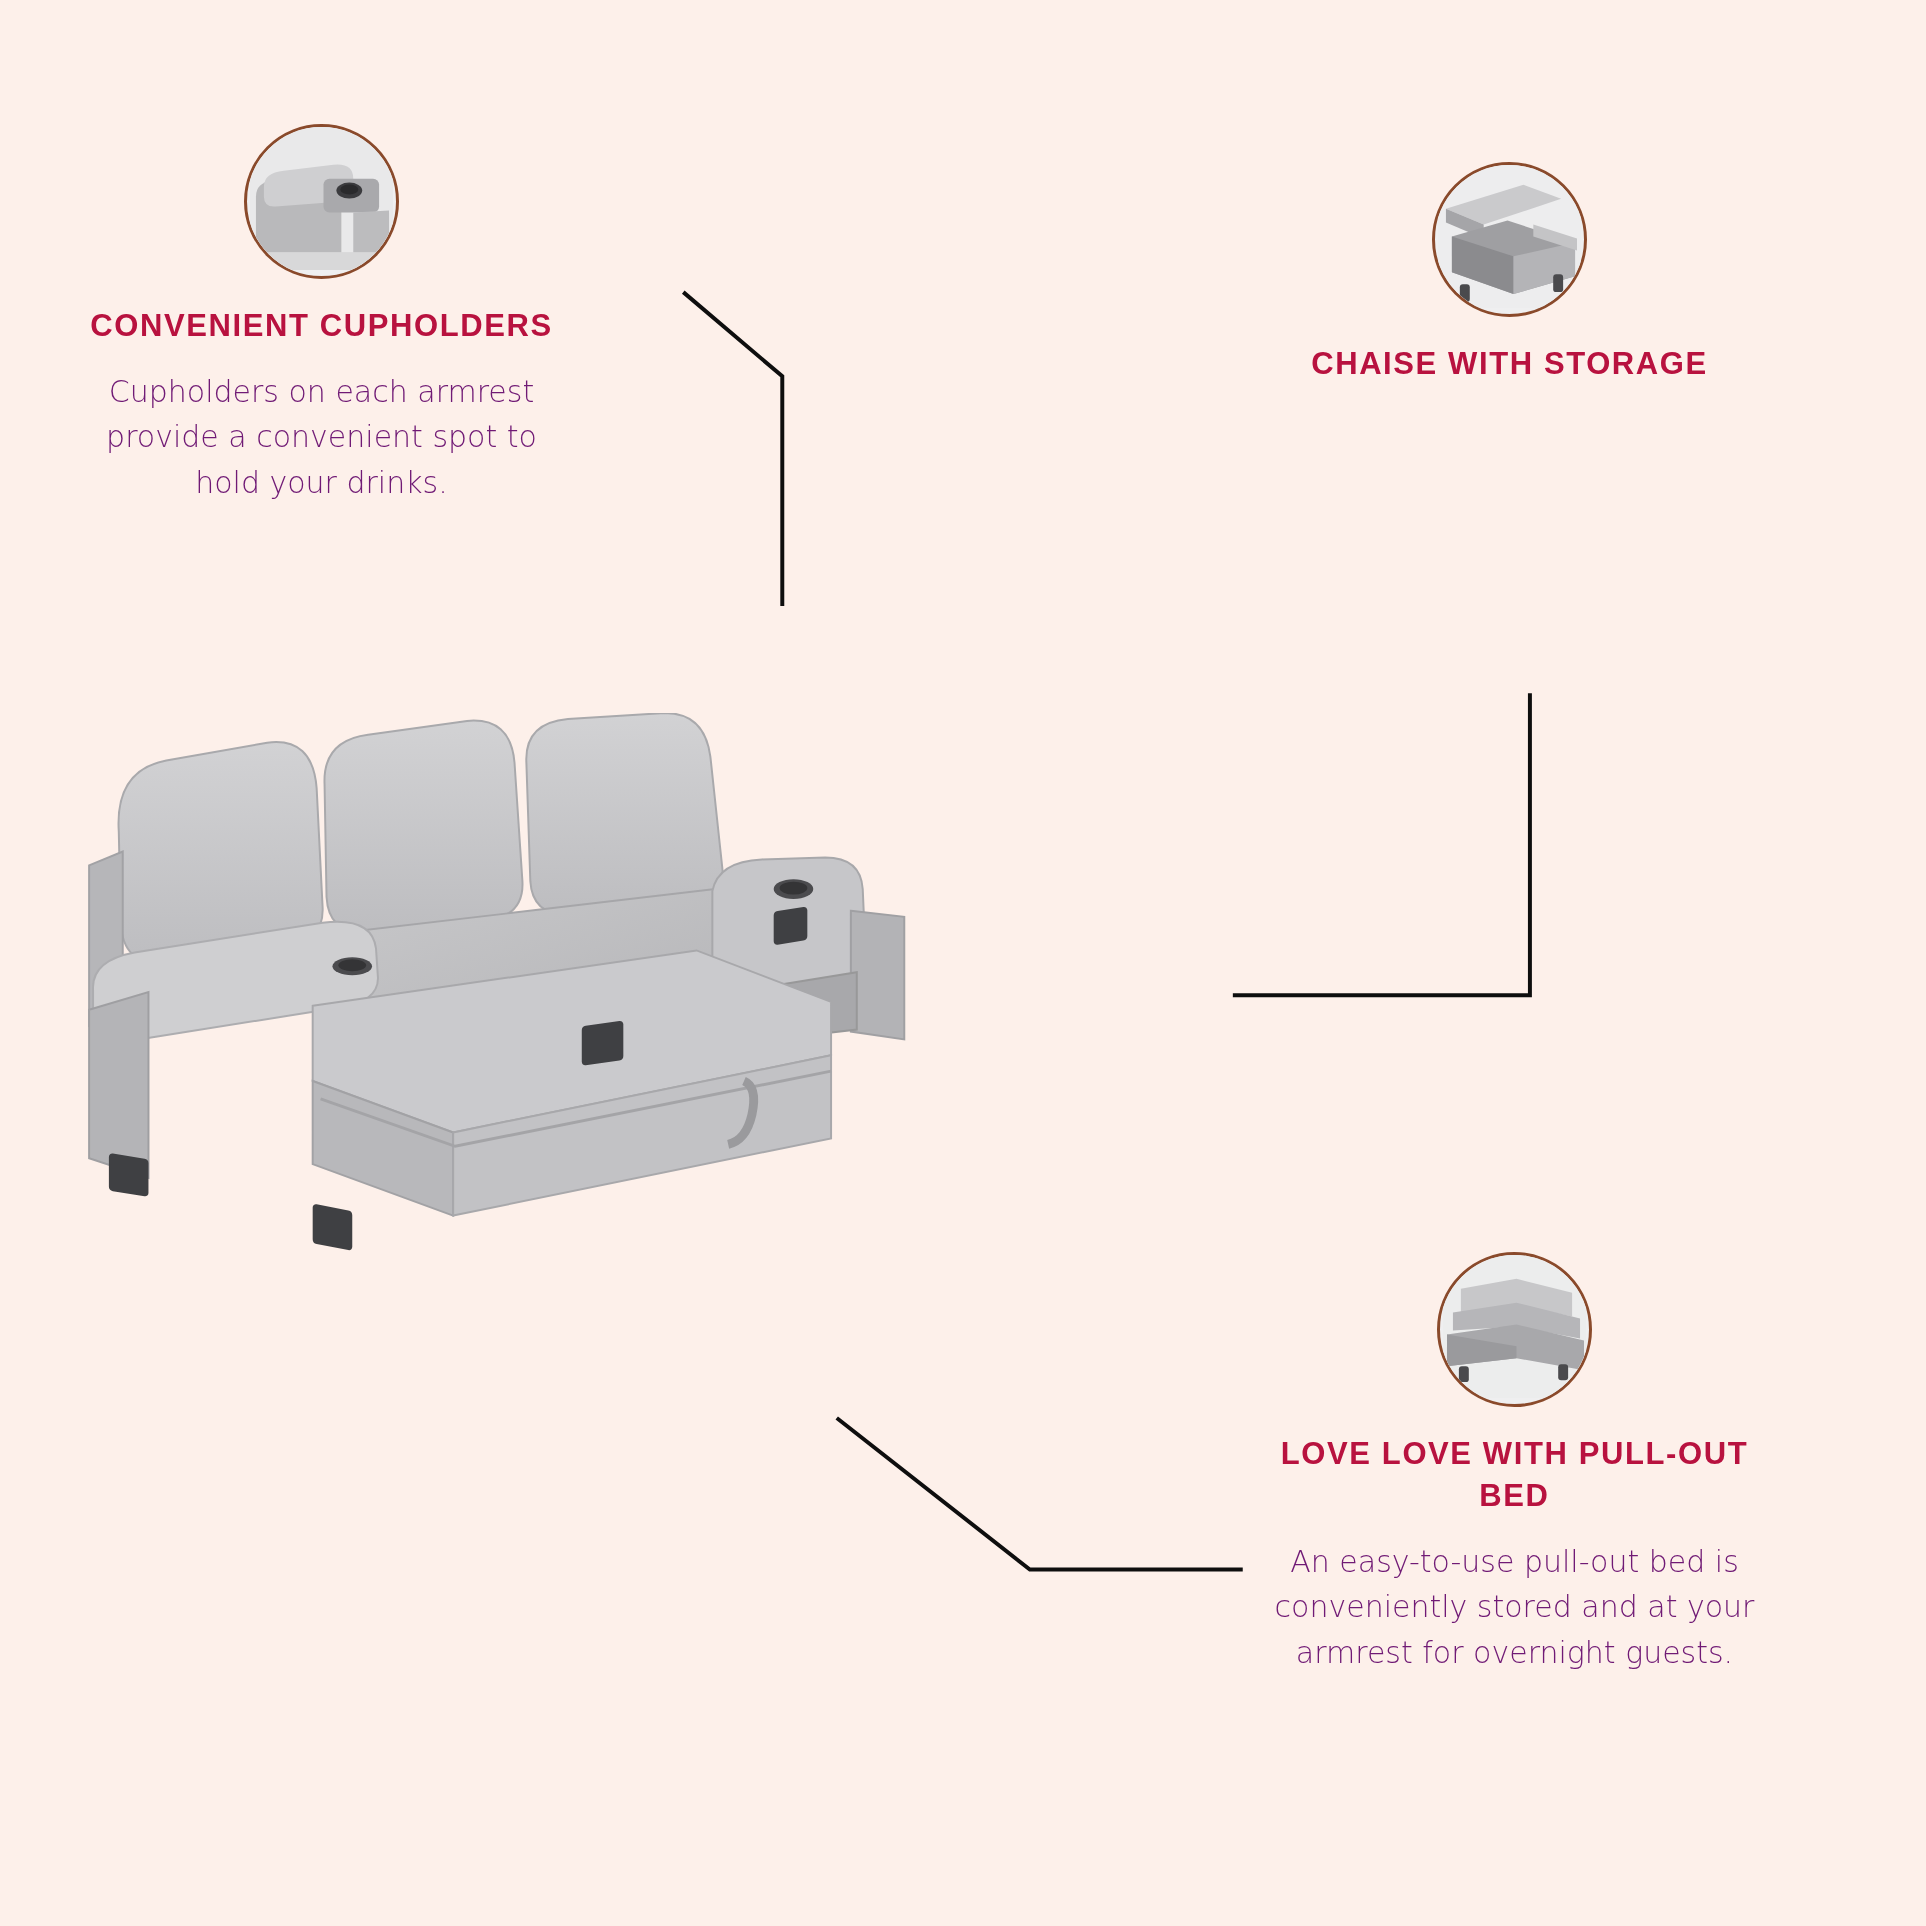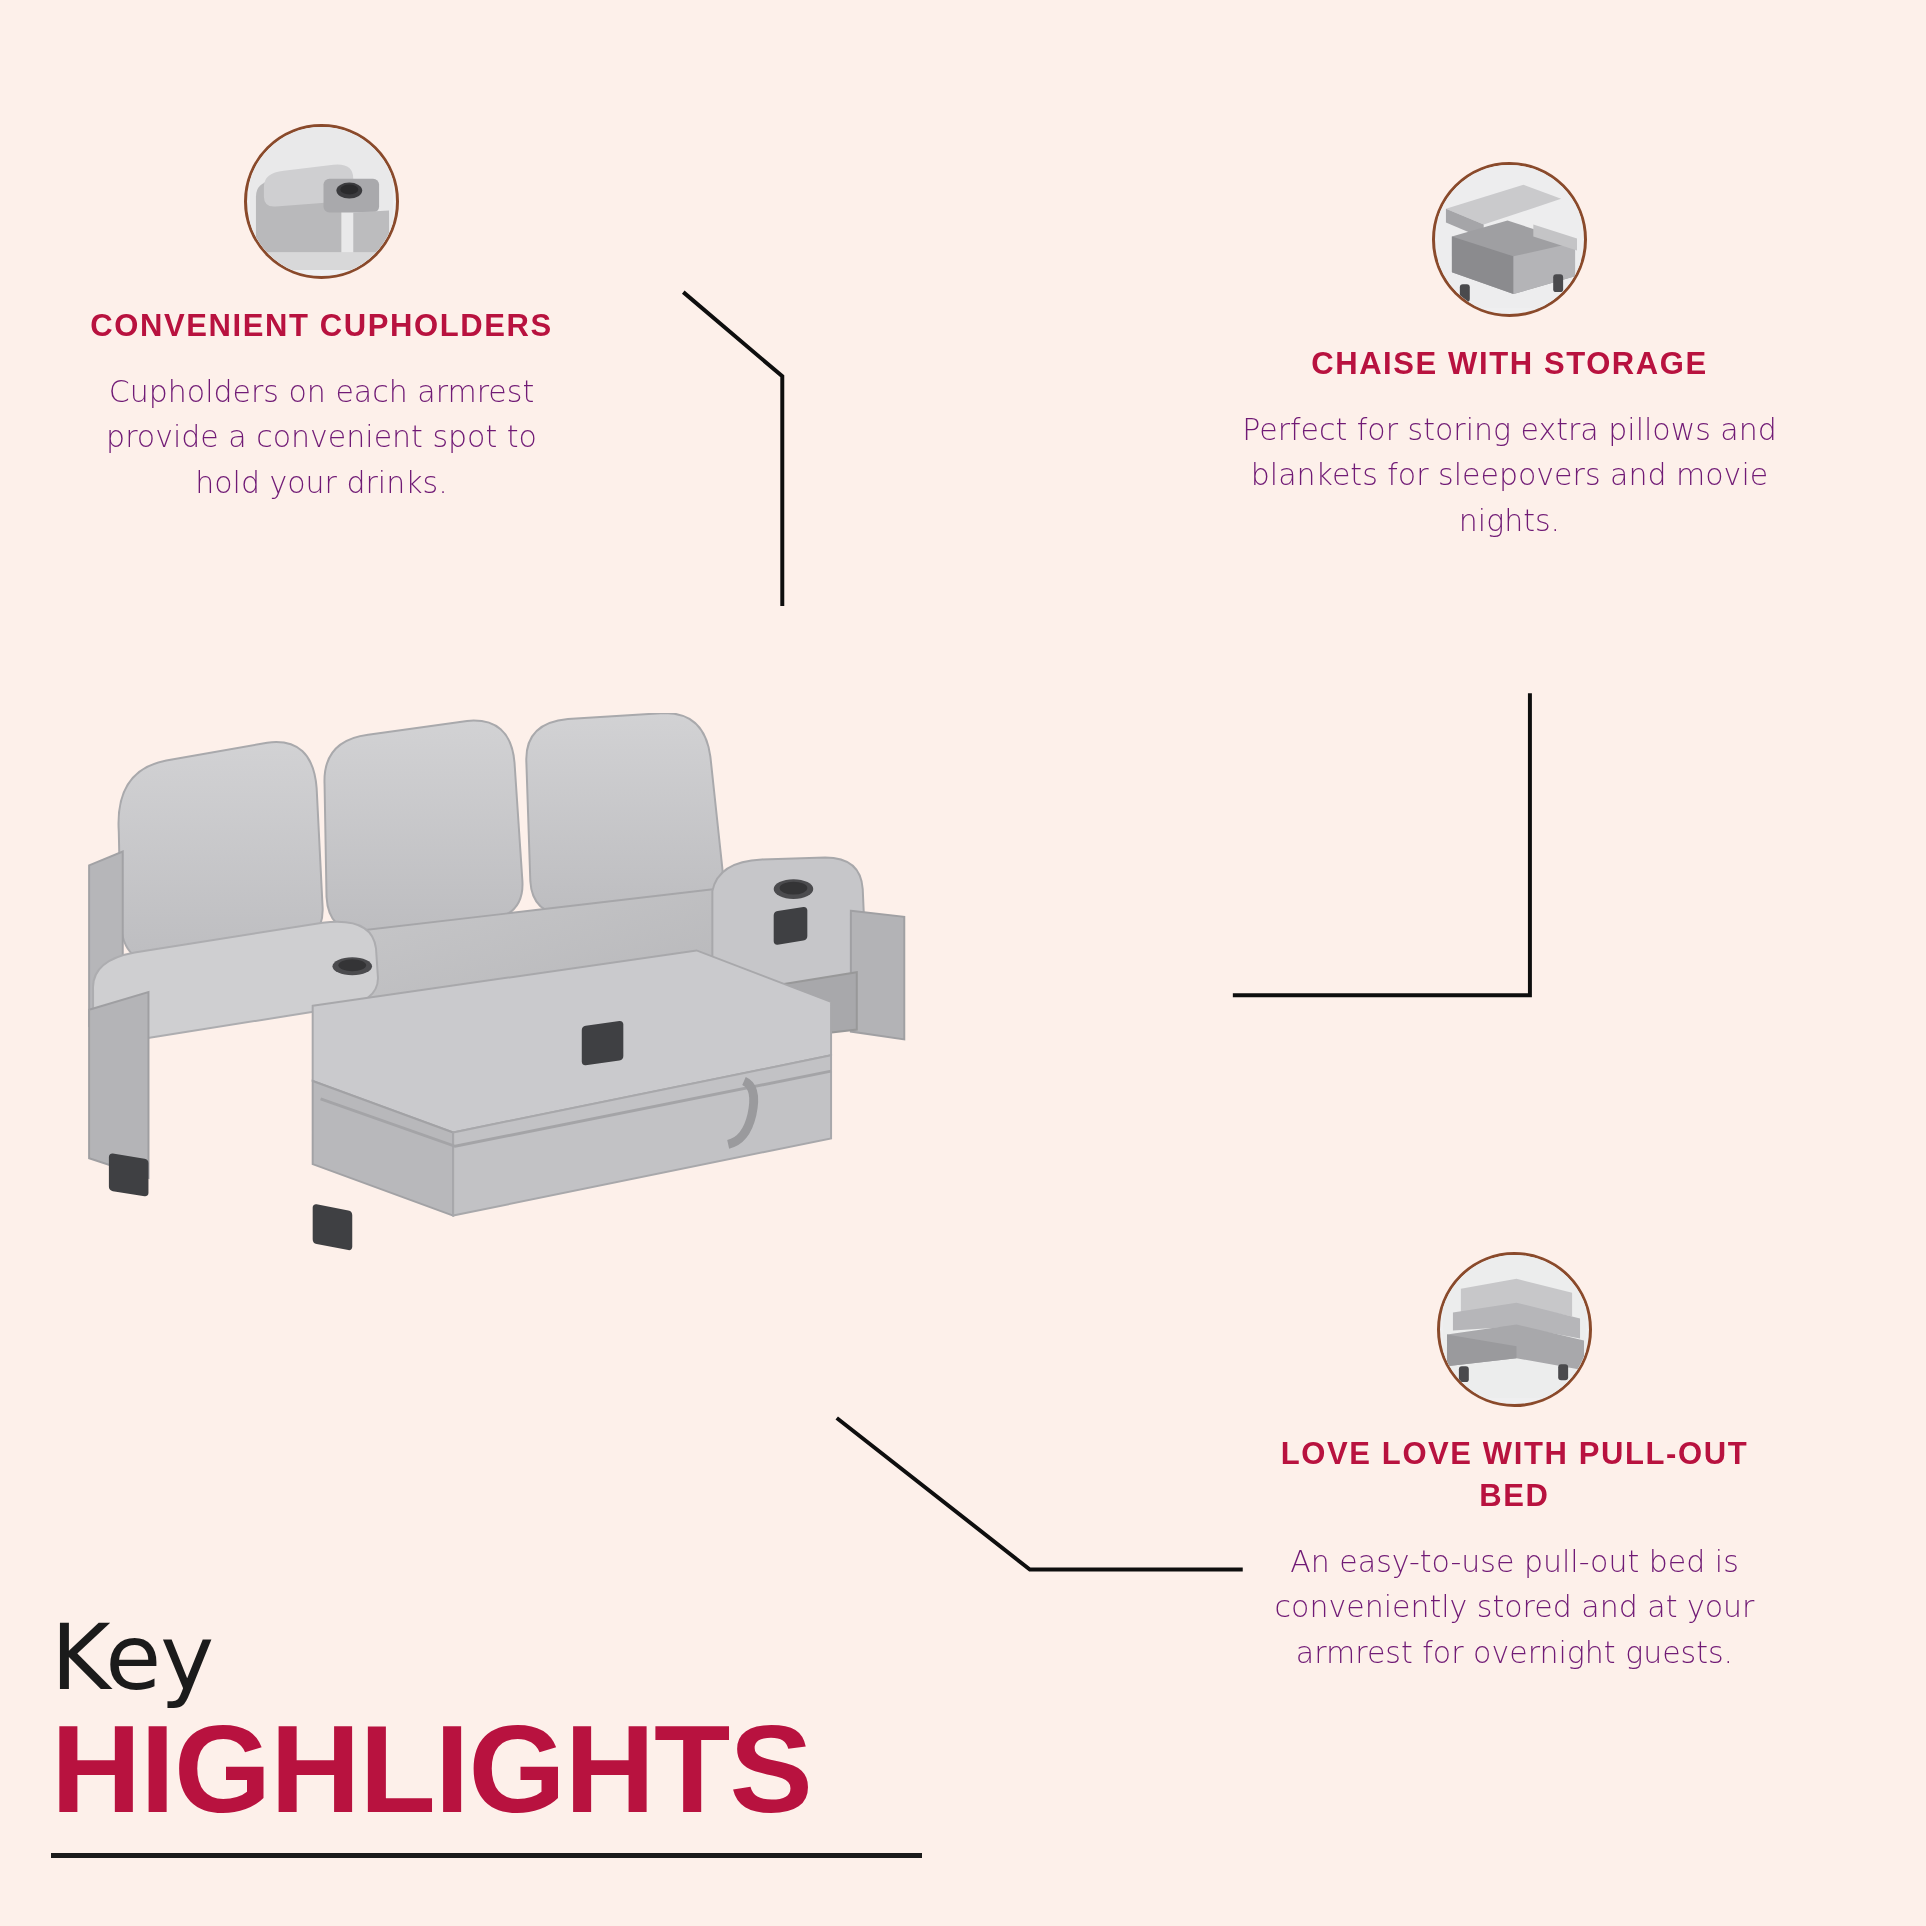--- a/index.html
+++ b/index.html
@@ -150,21 +150,20 @@
           <path d="M14 72 L70 56 L138 78 L138 112 L76 130 L14 108 Z" fill="#9f9fa2"></path>
           <path d="M14 72 L76 92 L76 130 L14 108 Z" fill="#8b8b8e"></path>
           <path d="M76 92 L138 78 L138 112 L76 130 Z" fill="#b4b4b7"></path>
           <path d="M96 60 L140 74 L140 86 L96 72 Z" fill="#c4c4c6"></path>
           <rect x="22" y="120" width="10" height="18" rx="3" fill="#4a4a4d"></rect>
           <rect x="116" y="110" width="10" height="18" rx="3" fill="#4a4a4d"></rect>
         </svg>
       </div>
     </div>
     <h2>CHAISE WITH STORAGE</h2>
-    <p>Perfect for storing extra pillows and blankets for sleepovers and movie nights.</p>
   </div>
 
   <div class="feature" id="feature-pullout">
     <div class="thumb-wrap">
       <div class="circle-thumb">
         <svg width="143" height="143" viewBox="0 0 144 144">
           <rect x="0" y="0" width="144" height="144" fill="#eceded"></rect>
           <path d="M18 34 L74 24 L130 38 L130 62 L74 50 L18 58 Z" fill="#c7c7c9"></path>
           <path d="M10 58 L74 48 L138 64 L138 84 L74 72 L10 76 Z" fill="#b6b6b9"></path>
           <path d="M4 80 L74 70 L142 86 L142 116 L74 104 L4 112 Z" fill="#a8a8ab"></path>
@@ -220,20 +219,15 @@
 
       <path d="M672 372 q14 6 8 34 q-6 26 -24 30" fill="none" stroke="#9a9a9d" stroke-width="9"></path>
 
       <rect x="30" y="440" width="40" height="38" rx="4" fill="#3f4043" transform="skewY(9)"></rect>
       <rect x="236" y="450" width="40" height="40" rx="4" fill="#3f4043" transform="skewY(11)"></rect>
       <rect x="508" y="388" width="42" height="40" rx="4" fill="#3f4043" transform="skewY(-8)"></rect>
       <rect x="702" y="312" width="34" height="34" rx="4" fill="#3f4043" transform="skewY(-9)"></rect>
     </svg>
   </div>
 
-  <div class="key-heading">
-    <div class="key-word">Key</div>
-    <div class="highlights-word">HIGHLIGHTS</div>
-    <div class="rule"></div>
-  </div>
 
 </div>
 
 
 </body></html>

